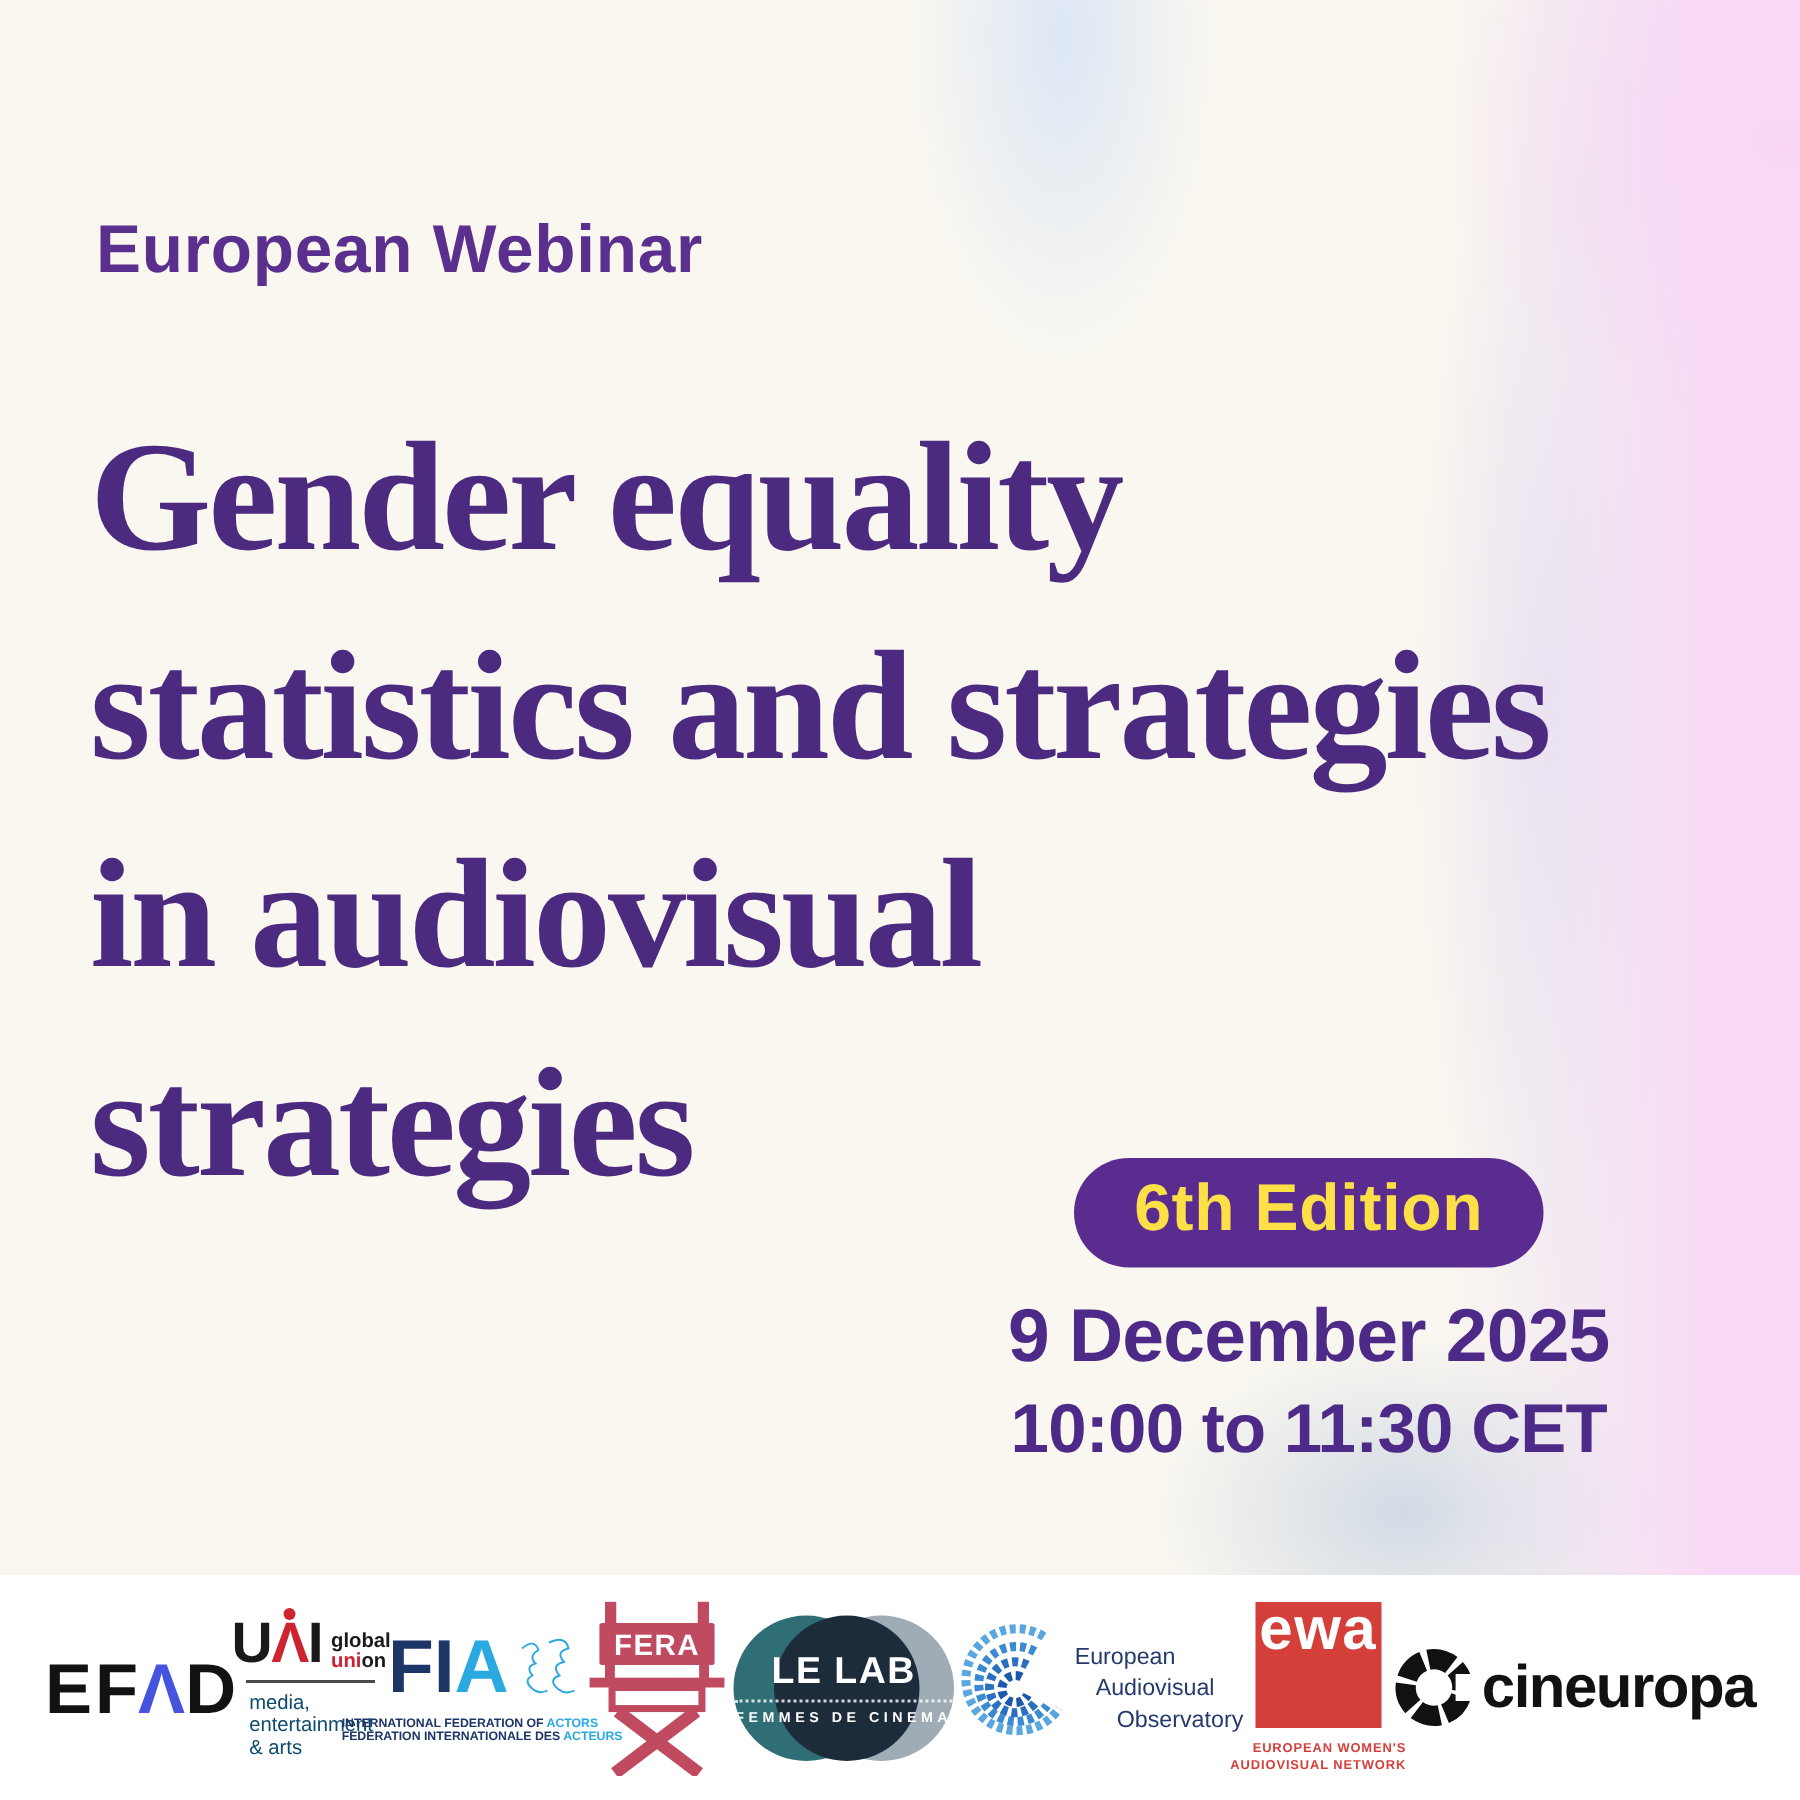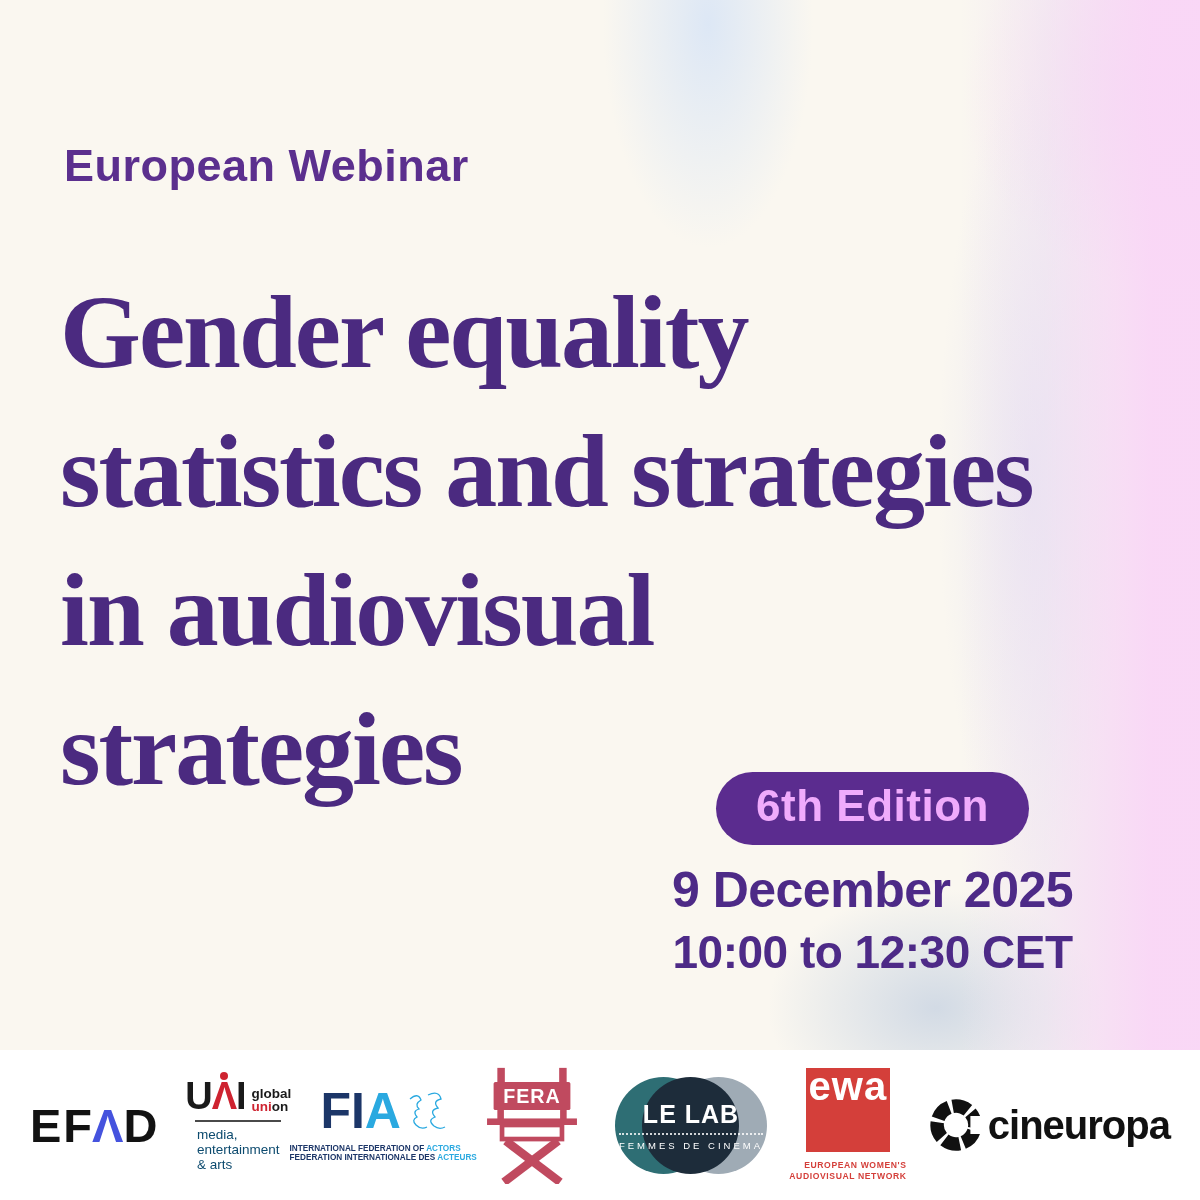--- a/index.html
+++ b/index.html
@@ -19,21 +19,21 @@
     font-size:45px;font-weight:600;letter-spacing:.5px;color:#5b2f8e;
   }
   .title{
     position:absolute;left:60px;top:262px;width:1110px;
     font-family:"Liberation Serif",serif;font-weight:600;
     font-size:104px;line-height:139px;letter-spacing:-2px;color:#4b2a80;
   }
   .title .line{display:block;}
   .event{position:absolute;left:620px;top:772px;width:505px;text-align:center;}
   .badge{
-    display:inline-block;background:#5b2c8f;color:#f0abfc;
+    display:inline-block;background:#5b2c8f;color:#fde047;
     font-size:44px;font-weight:700;letter-spacing:.5px;
     padding:9px 40px 14px;border-radius:46px;
   }
   .date{margin-top:16px;font-size:50px;font-weight:700;color:#4d2a87;letter-spacing:-.5px;}
   .time{margin-top:6px;font-size:46px;font-weight:600;color:#4d2a87;letter-spacing:-.5px;}
 
   
   .footer{
     position:absolute;left:0;bottom:0;width:1200px;height:150px;background:#ffffff;
     display:flex;align-items:center;justify-content:space-between;
@@ -72,21 +72,21 @@
   
   .lelab{position:relative;width:152px;height:97px;}
   .lelab .c{position:absolute;top:0;width:97px;height:97px;border-radius:50%;}
   .lelab .c1{left:0;background:#2e6e74;}
   .lelab .c3{right:0;background:#9fabb5;}
   .lelab .c2{left:27px;background:#1d2c3a;}
   .lelab-text{position:absolute;left:0;top:0;width:100%;height:100%;z-index:3;
     display:flex;flex-direction:column;align-items:center;justify-content:center;color:#fff;}
   .lelab-title{font-size:25px;font-weight:700;letter-spacing:1px;}
   .lelab-sub{margin-top:4px;padding-top:5px;border-top:2px dotted rgba(255,255,255,.8);
-    font-size:9.5px;font-weight:400;letter-spacing:3px;white-space:nowrap;}
+    font-size:9.5px;font-weight:700;letter-spacing:3px;white-space:nowrap;}
 
   
   .eao{flex-direction:row;gap:2px;}
   .eao-text{font-size:15.5px;line-height:21px;color:#243a6b;text-align:left;}
   .eao-text .l2{padding-left:14px;}
   .eao-text .l3{padding-left:28px;}
 
   
   .ewa{width:100px;}
   .ewa-box{width:84px;height:84px;background:#d43f3a;display:flex;justify-content:center;}
@@ -108,21 +108,21 @@
   <h1 class="title" style="margin:0;">
     <span class="line">Gender equality</span>
     <span class="line">statistics and strategies</span>
     <span class="line">in audiovisual</span>
     <span class="line">strategies</span>
   </h1>
 
   <div class="event">
     <span class="badge">6th Edition</span>
     <div class="date">9 December 2025</div>
-    <div class="time">10:00 to 12:30 CET</div>
+    <div class="time">10:00 to 11:30 CET</div>
   </div>
 
   <div class="footer">
 
     <div class="logo efad">
       <span>EF</span>
         <span class="lambda">Λ</span>
         <span>D</span>
     </div>
 
@@ -179,20 +179,33 @@
     <div class="logo lelab">
       <div class="c c1"></div>
       <div class="c c3"></div>
       <div class="c c2"></div>
       <div class="lelab-text">
         <div class="lelab-title">LE LAB</div>
         <div class="lelab-sub">FEMMES DE CINEMA</div>
       </div>
     </div>
 
+    <div class="logo eao">
+      <svg width="78" height="100" viewBox="0 0 78 100">
+        <path d="M60,16 A34,34 0 1 0 70,64" fill="none" stroke="#5aa7e0" stroke-width="6" stroke-dasharray="4 2.6"></path>
+        <path d="M54,26 A25,25 0 1 0 62,62" fill="none" stroke="#3b8ad2" stroke-width="6" stroke-dasharray="4 2.6"></path>
+        <path d="M49,35 A17,17 0 1 0 55,59" fill="none" stroke="#2a6fc0" stroke-width="6" stroke-dasharray="4 2.6"></path>
+        <path d="M45,43 A9,9 0 1 0 49,55" fill="none" stroke="#1c58ab" stroke-width="6" stroke-dasharray="4 2.6"></path>
+      </svg>
+      <div class="eao-text">
+        <div class="l1">European</div>
+        <div class="l2">Audiovisual</div>
+        <div class="l3">Observatory</div>
+      </div>
+    </div>
 
     <div class="logo ewa">
       <div class="ewa-box">
         <span class="ewa-word">ewa</span>
       </div>
       <div class="ewa-sub">
         <div>EUROPEAN WOMEN'S</div>
         <div>AUDIOVISUAL NETWORK</div>
       </div>
     </div>

